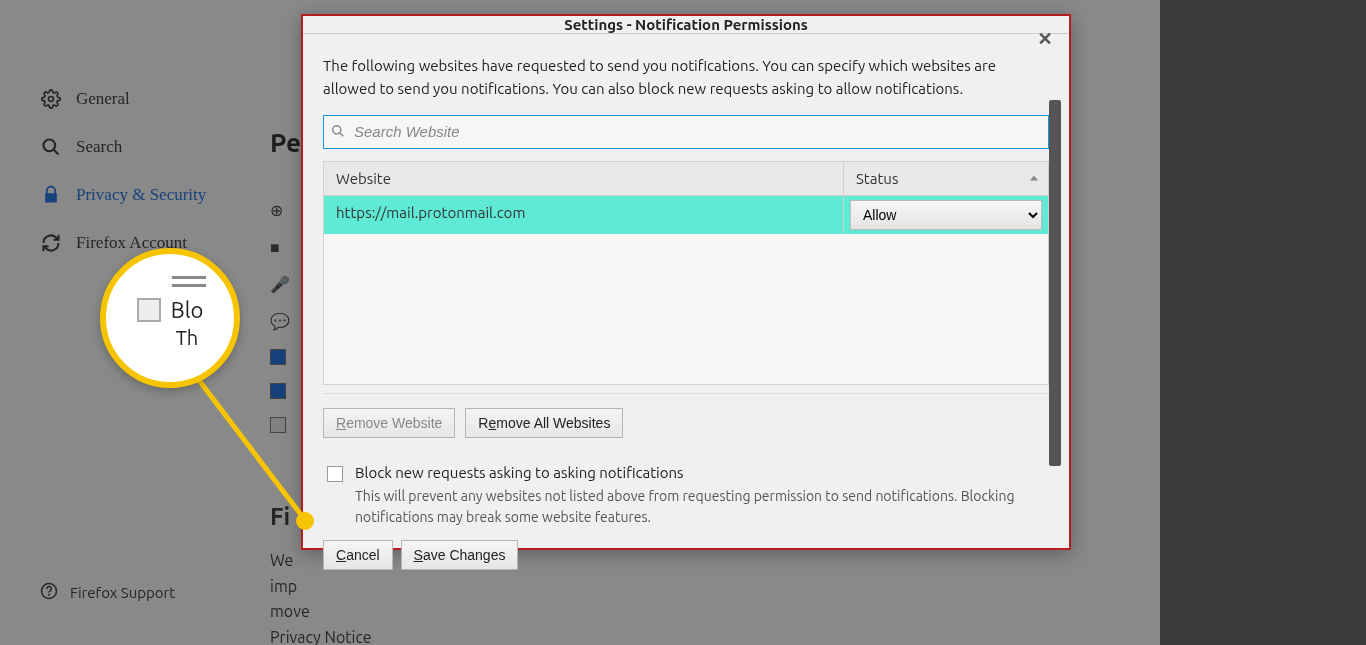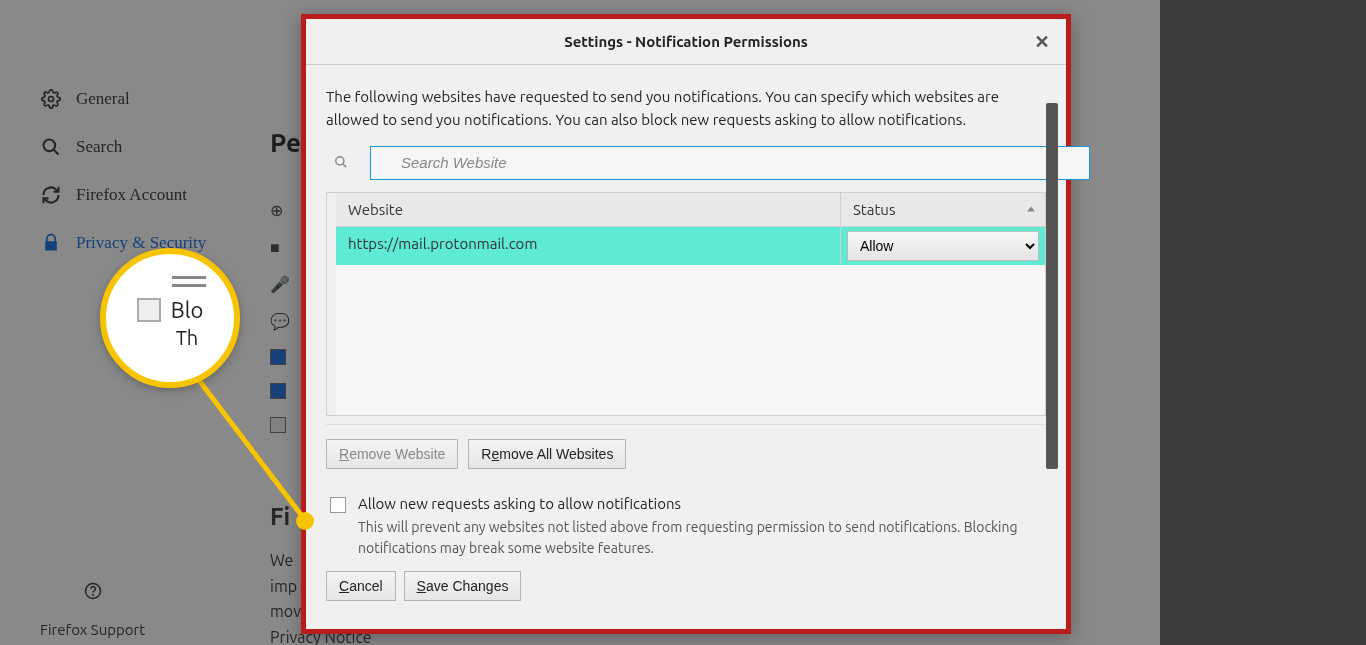--- a/index.html
+++ b/index.html
@@ -42,24 +42,23 @@
   cursor: pointer;
 }
 .sidebar-item.active { color: #0060df; }
 .sidebar-item .icon { width: 22px; height: 22px; display:flex; align-items:center; justify-content:center; }
 .support {
   position: absolute;
   left: 40px;
   top: 582px;
   display: flex;
   align-items: center;
-  gap: 18px;
+  gap: 12px;
   font-size: 15px;
   color: #222;
-  flex-direction: column;
 }
 .main-col {
   position: absolute;
   left: 270px;
   top: 128px;
   width: 800px;
   color: #222;
 }
 .main-heading {
   font-size: 26px;
@@ -77,23 +76,23 @@
 .overlay {
   position: absolute;
   inset: 0;
   background: rgba(40,40,40,0.55);
 }
 .dialog {
   position: absolute;
   left: 301px;
   top: 14px;
   width: 770px;
-  height: 620px;
+  height: 536px;
   background: #f0f0f0;
-  border: 5px solid #b91c1c;
+  border: 2px solid #b91c1c;
   box-shadow: 0 4px 18px rgba(0,0,0,0.3);
   display: flex;
   flex-direction: column;
 }
 .dialog-title {
   height: 46px;
   display:flex;
   align-items:center;
   justify-content:center;
   position:relative;
@@ -121,28 +120,27 @@
 .search-wrap { position: relative; margin-bottom: 12px; }
 .search-input {
   width: 100%;
   height: 34px;
   border: 1px solid #1196d6;
   outline: none;
   padding: 0 10px 0 30px;
   font-size: 15px;
   background: #f6f6f6;
   color: #222;
-  margin-left: 44px;
 }
 .search-input::placeholder { color:#888; font-style: italic; }
 .search-icon {
   position:absolute; left:8px; top:50%; transform:translateY(-50%);
   color:#888;
 }
-.table { border:1px solid #d0d0d0;padding-left:9px; }
+.table { border:1px solid #d0d0d0; }
 .table-head {
   display:flex;
   background:#e8e8e8;
   border-bottom: 1px solid #d0d0d0;
 }
 .th, .td { padding: 8px 12px; font-size: 15px; color:#333; }
 .th-website, .td-website { flex: 1; }
 .th-status, .td-status { width: 205px; border-left:1px solid #d0d0d0; position:relative; }
 .th-status::after {
   content:"";
@@ -246,38 +244,38 @@
     </div>
     <div class="sidebar-item">
       <span class="icon">
         <svg width="20" height="20" viewBox="0 0 24 24" fill="none" stroke="#222" stroke-width="2.5">
             <circle cx="10" cy="10" r="7"></circle>
             <line x1="21" y1="21" x2="15" y2="15"></line>
           </svg>
       </span>
       <span>Search</span>
     </div>
+    <div class="sidebar-item active">
+      <span class="icon">
+        <svg width="20" height="20" viewBox="0 0 24 24" fill="#0060df">
+            <path d="M6 10V7a6 6 0 1 1 12 0v3h1v11H5V10h1zm2 0h8V7a4 4 0 1 0-8 0v3z"></path>
+          </svg>
+      </span>
+      <span>Privacy &amp; Security</span>
+    </div>
     <div class="sidebar-item">
       <span class="icon">
         <svg width="20" height="20" viewBox="0 0 24 24" fill="none" stroke="#222" stroke-width="2.5">
             <path d="M21 2v6h-6"></path>
             <path d="M3 12a9 9 0 0 1 15-6.7L21 8"></path>
             <path d="M3 22v-6h6"></path>
             <path d="M21 12a9 9 0 0 1-15 6.7L3 16"></path>
           </svg>
       </span>
       <span>Firefox Account</span>
-    </div>
-    <div class="sidebar-item active">
-      <span class="icon">
-        <svg width="20" height="20" viewBox="0 0 24 24" fill="#0060df">
-            <path d="M6 10V7a6 6 0 1 1 12 0v3h1v11H5V10h1zm2 0h8V7a4 4 0 1 0-8 0v3z"></path>
-          </svg>
-      </span>
-      <span>Privacy &amp; Security</span>
     </div>
   </div>
 
   <div class="support">
     <span>
       <svg width="18" height="18" viewBox="0 0 24 24" fill="none" stroke="#222" stroke-width="2">
           <circle cx="12" cy="12" r="10"></circle>
           <path d="M9.1 9a3 3 0 1 1 5.8 1c0 2-3 2-3 4"></path>
           <circle cx="12" cy="17" r="0.5" fill="#222"></circle>
         </svg>
@@ -360,21 +358,21 @@
       <div class="table-space"></div>
     </div>
 
     <div class="bottom">
       <div class="btn-row">
         <button class="btn disabled"><span class="un">R</span><span>emove Website</span></button>
         <button class="btn">R<span class="un">e</span>move All Websites</button>
       </div>
       <div class="chk-row">
         <div class="chk-box"></div>
-        <div class="chk-label">Allow new requests asking to allow notifications</div>
+        <div class="chk-label">Block new requests asking to asking notifications</div>
       </div>
       <div class="chk-help">This will prevent any websites not listed above from requesting permission to send notifications. Blocking notifications may break some website features.</div>
       <div class="dialog-actions">
         <button class="btn"><span class="un">C</span>ancel</button>
         <button class="btn"><span class="un">S</span>ave Changes</button>
       </div>
     </div>
   </div>
   <div class="scrollbar"></div>
 </div>

